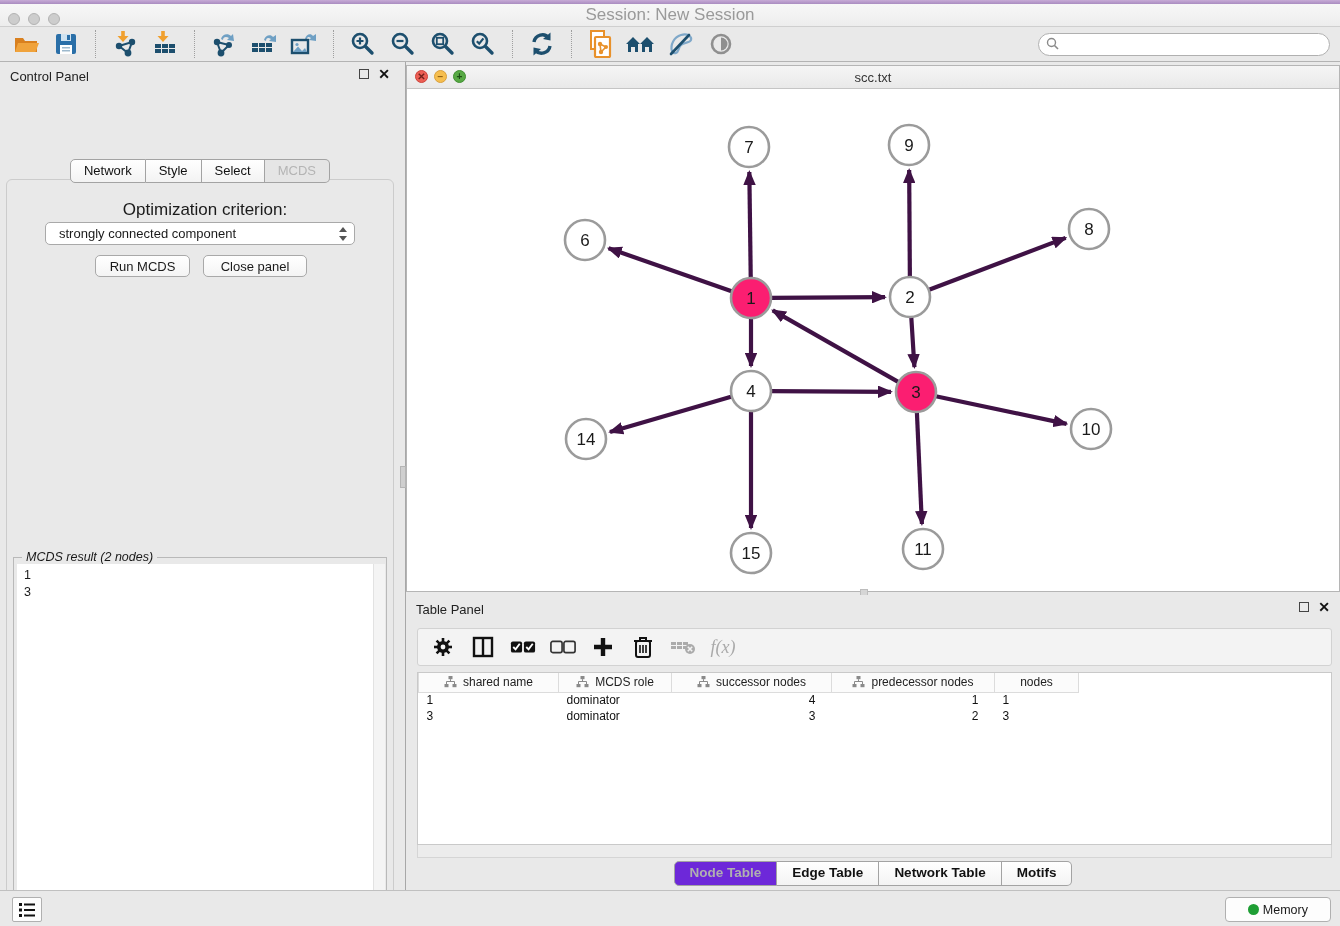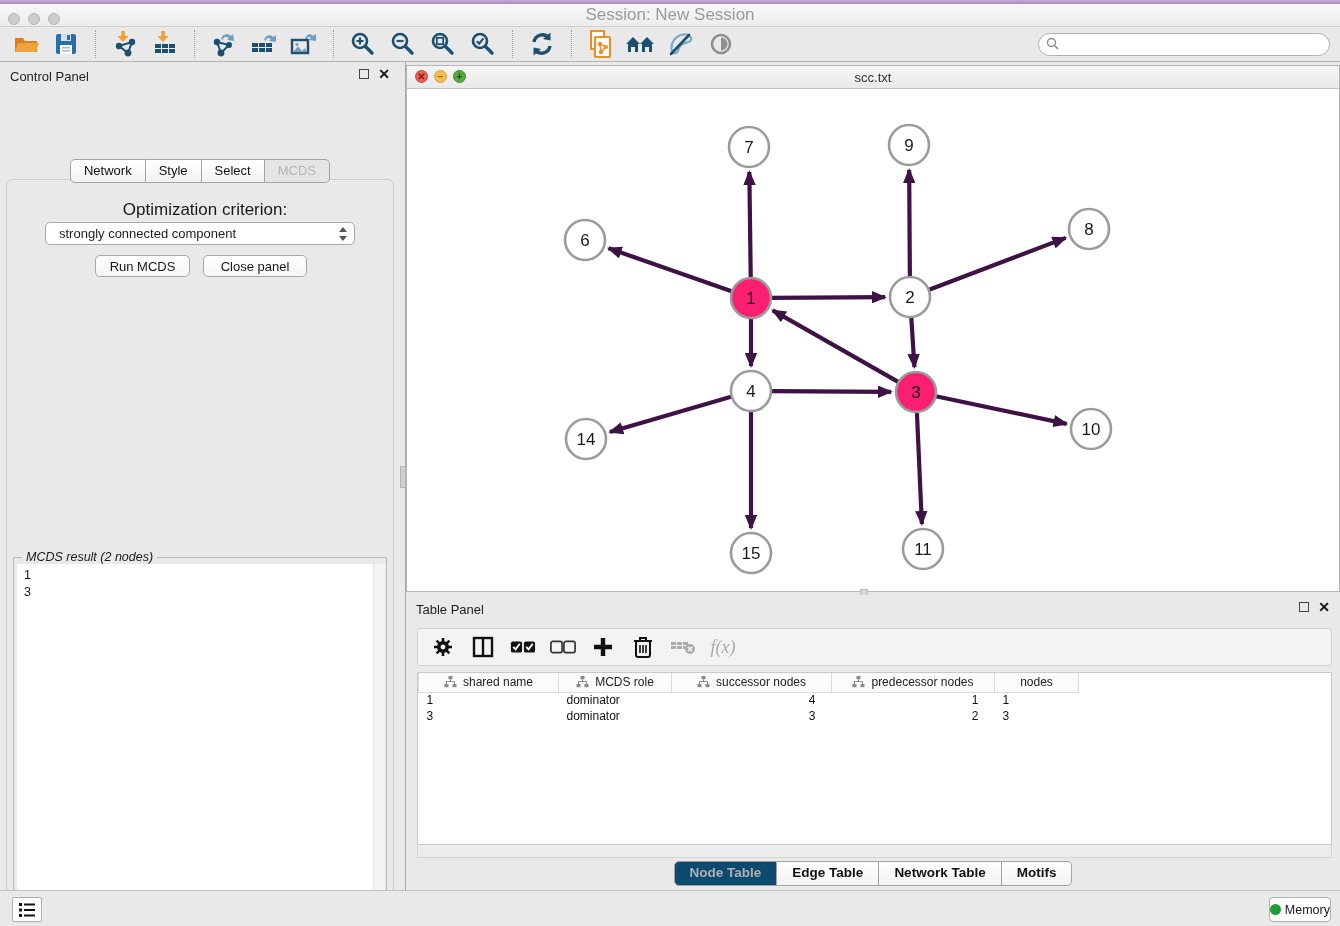--- a/index.html
+++ b/index.html
@@ -101,29 +101,29 @@
   th { background:#fbfbfb; border:1px solid #dcdcdc; border-top:none; height:19px;
     font-weight:normal; font-size:12px; color:#222; }
   th .th-inner { display:flex; align-items:center; justify-content:center; gap:6px; }
   td { font-size:12px; height:16px; padding:0 8px; color:#111; }
   td.r { text-align:right; padding-right:16px; }
   .tp-scrollstrip { position:absolute; left:11px; top:250px; width:915px; height:13px; background:#ececec;
     border:1px solid #d5d5d5; border-top:none; }
 
   .tp-tabs { position:absolute; left:0; top:266px; width:100%; display:flex; justify-content:center; }
   .tp-tabs .seg { font-size:13.5px; font-weight:bold; padding:3px 15px 5px; }
-  .tp-tabs .seg.active { color:#b0b0b0; background:#0c4a6e; font-weight:bold; }
+  .tp-tabs .seg.active { color:#b0b0b0; background:#6d28d9; font-weight:bold; }
 
   
   .statusbar { position:absolute; left:0; top:890px; width:100%; height:36px; background:#e9e9e9;
     border-top:1px solid #c0c0c0; }
   .list-btn { position:absolute; left:12px; top:6px; width:30px; height:25px; background:#fdfdfd;
     border:1px solid #b0b0b0; border-radius:2px; display:flex; align-items:center; justify-content:center; }
   .memory-btn { position:absolute; right:9px; top:6px; height:25px; background:#fdfdfd;
-    border:1px solid #b0b0b0; border-radius:4px; display:flex; align-items:center; gap:4px; padding:0 0; }
+    border:1px solid #b0b0b0; border-radius:4px; display:flex; align-items:center; gap:4px; padding:0 22px; }
   .memory-dot { width:11px; height:11px; border-radius:50%; background:#1e9e34; }
   .memory-btn span { font-size:12.5px; }
 
   svg { display:block; }
 </style>
 </head>
 <body>
 
 <div class="screen">
 

